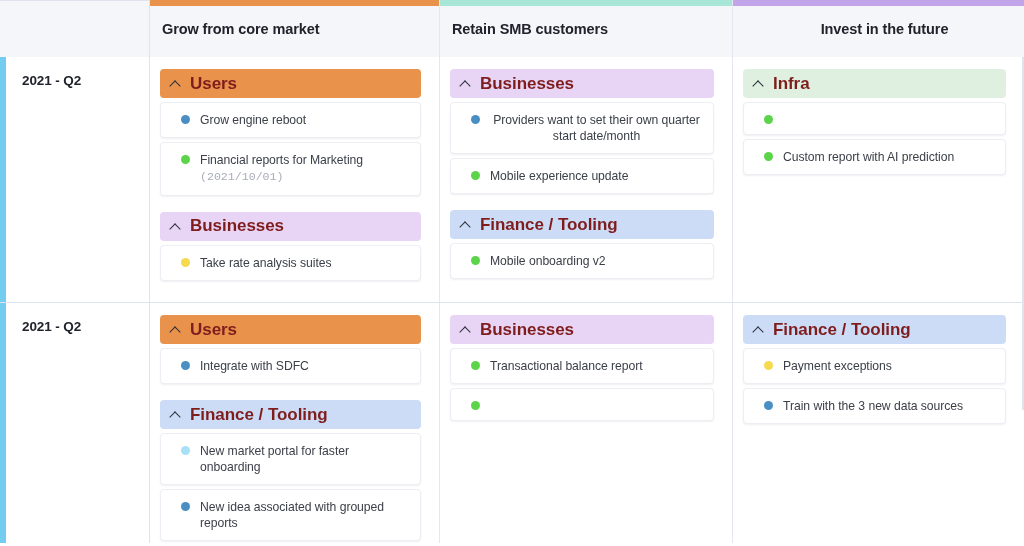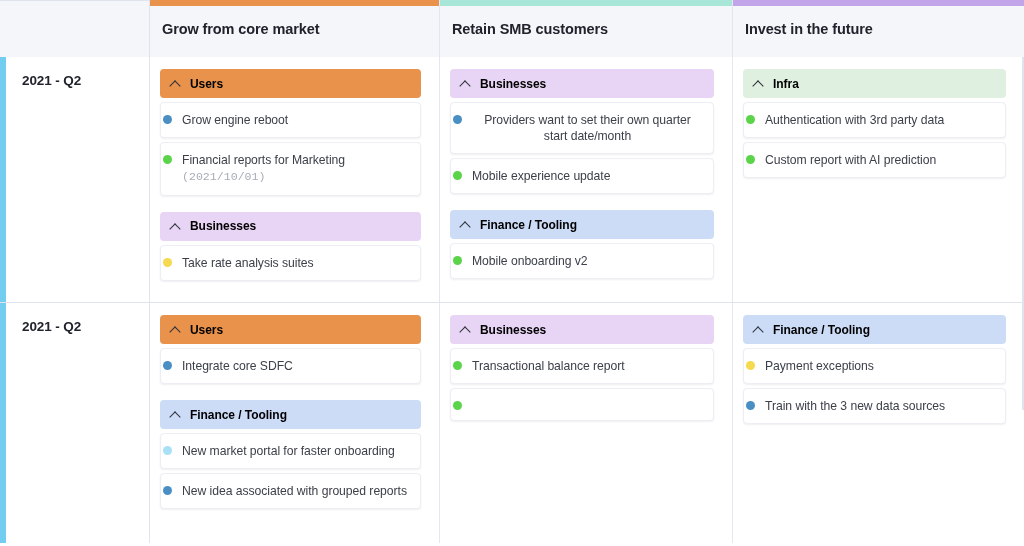--- a/index.html
+++ b/index.html
@@ -58,21 +58,21 @@
   .header-cell .title {
     font-size: 14.5px;
     font-weight: bold;
     color: #20232b;
     letter-spacing: -0.1px;
   }
 
   
   .col-0 { width: 290px; flex: 0 0 290px; }
   .col-1 { width: 293px; flex: 0 0 293px; text-align: center; }
-  .col-2 { width: 291px; flex: 0 0 291px; }
+  .col-2 { width: 291px; flex: 0 0 291px; justify-content: center; }
 
   
   .quarter-row {
     display: flex;
     position: relative;
     border-bottom: 1px solid #dfe3ed;
     background: #ffffff;
   }
   .quarter-row:last-child { border-bottom: none; }
 
@@ -131,33 +131,33 @@
     left: 1px;
     top: 4px;
     width: 7px;
     height: 7px;
     border-left: 1.6px solid #2d3038;
     border-top: 1.6px solid #2d3038;
     transform: rotate(45deg);
   }
 
   .group-title {
-    font-size: 12px;
+    font-size: 17px;
     font-weight: bold;
-    color: #000000;
+    color: #7f1d1d;
     letter-spacing: -0.05px;
   }
 
   .item-card {
     margin-top: 4px;
     background: #ffffff;
     border: 1px solid #eceef4;
     border-radius: 4px;
     box-shadow: 0 1px 2px rgba(25,30,50,0.07);
-    padding: 9px 10px 9px 2px;
+    padding: 9px 10px 9px 20px;
     display: flex;
     align-items: flex-start;
     gap: 10px;
     min-height: 33px;
   }
 
   .dot {
     width: 9px;
     height: 9px;
     flex: 0 0 9px;
@@ -275,23 +275,20 @@
           </div>
         </div>
         <div class="lane col-2">
           <div class="group">
             <div class="group-header" style="background: rgb(223, 240, 224);">
               <span class="chevron"></span>
               <span class="group-title">Infra</span>
             </div>
             <div class="item-card">
               <span class="dot" style="background: rgb(91, 212, 74);"></span>
-              <div class="item-text">
-                <div class="item-label">Authentication with 3rd party data</div>
-              </div>
             </div>
             <div class="item-card">
               <span class="dot" style="background: rgb(91, 212, 74);"></span>
               <div class="item-text">
                 <div class="item-label">Custom report with AI prediction</div>
               </div>
             </div>
           </div>
         </div>
       </div>
@@ -302,21 +299,21 @@
         </div>
         <div class="lane col-0">
           <div class="group">
             <div class="group-header" style="background: rgb(232, 146, 76);">
               <span class="chevron"></span>
               <span class="group-title">Users</span>
             </div>
             <div class="item-card">
               <span class="dot" style="background: rgb(74, 143, 196);"></span>
               <div class="item-text">
-                <div class="item-label">Integrate core SDFC</div>
+                <div class="item-label">Integrate with SDFC</div>
               </div>
             </div>
           </div>
           <div class="group">
             <div class="group-header" style="background: rgb(204, 220, 247);">
               <span class="chevron"></span>
               <span class="group-title">Finance / Tooling</span>
             </div>
             <div class="item-card">
               <span class="dot" style="background: rgb(168, 224, 245);"></span>

